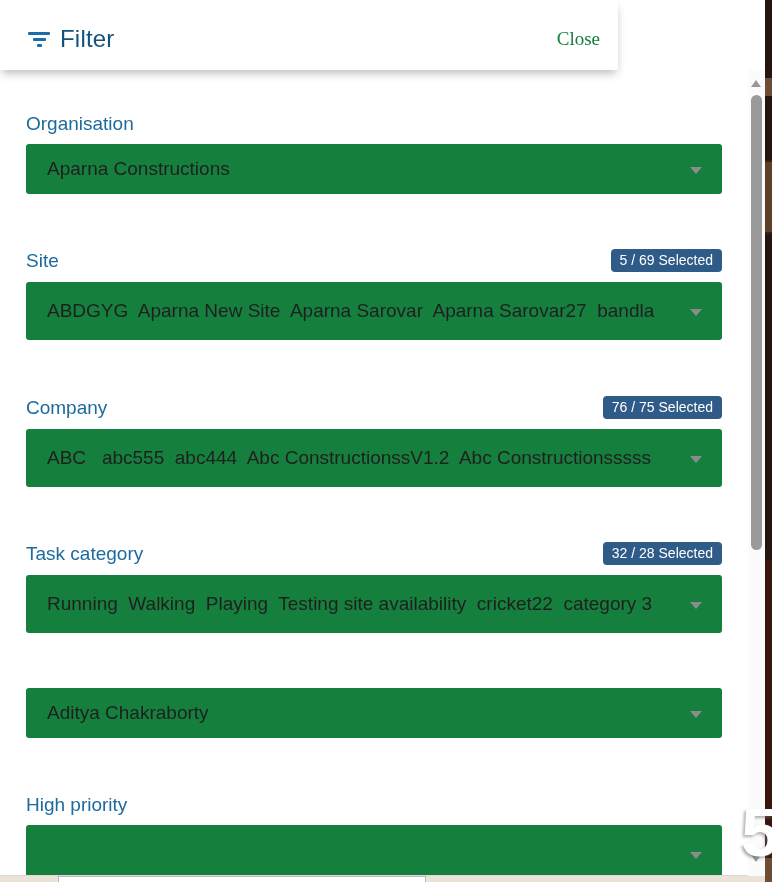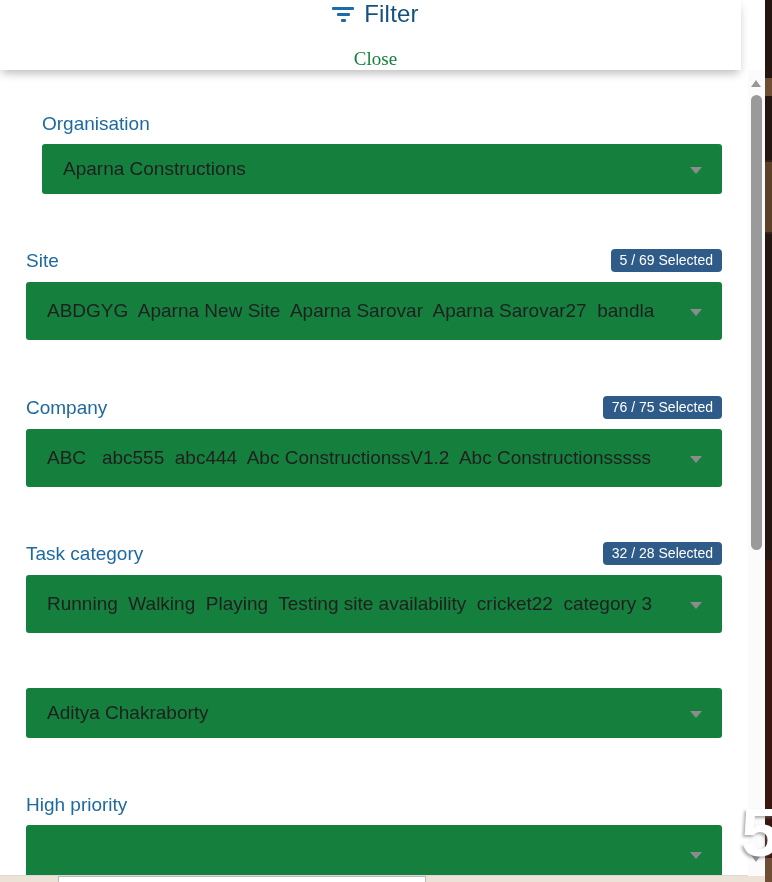--- a/index.html
+++ b/index.html
@@ -57,29 +57,28 @@
     width: 368px; height: 6px;
     background: #ffffff;
     border: 1px solid #b9b9b9;
     border-bottom: none;
   }
 
   
   .modal-header {
     position: absolute;
     left: 0; top: 0;
-    width: 741px; height: 70px;
+    width: 618px; height: 70px;
     background: #ffffff;
     display: flex;
     align-items: center;
     justify-content: space-between;
-    padding: 0 18px 0 28px;
+    padding: 8px 18px 0 28px;
     box-shadow: 0 5px 9px -2px rgba(0,0,0,0.28);
     z-index: 5;
-    flex-direction: column;
   }
   .header-left { display: flex; align-items: center; gap: 10px; }
   .funnel-icon { display: flex; flex-direction: column; align-items: center; gap: 3px; width: 22px; }
   .funnel-icon .bar { height: 3px; background: #1b6ca8; border-radius: 1px; }
   .funnel-icon .bar1 { width: 22px; }
   .funnel-icon .bar2 { width: 13px; }
   .funnel-icon .bar3 { width: 5px; }
   .modal-title {
     font-size: 24px;
     color: #14527d;
@@ -101,21 +100,21 @@
     left: 0; top: 70px;
     width: 765px; height: 806px;
     background: #ffffff;
     overflow: hidden;
     padding: 42px 43px 0 26px;
     z-index: 2;
     border-bottom: 1px solid #d9d9d9;
   }
 
   .filter-section { margin-top: 55px; }
-  .filter-section:first-child { margin-top: 0; margin-left: 16px; }
+  .filter-section:first-child { margin-top: 0; }
   .filter-section.extra-gap { margin-top: 56px; }
 
   .section-head {
     display: flex;
     align-items: center;
     justify-content: space-between;
     margin-bottom: 10px;
     min-height: 22px;
   }
   .section-label {

